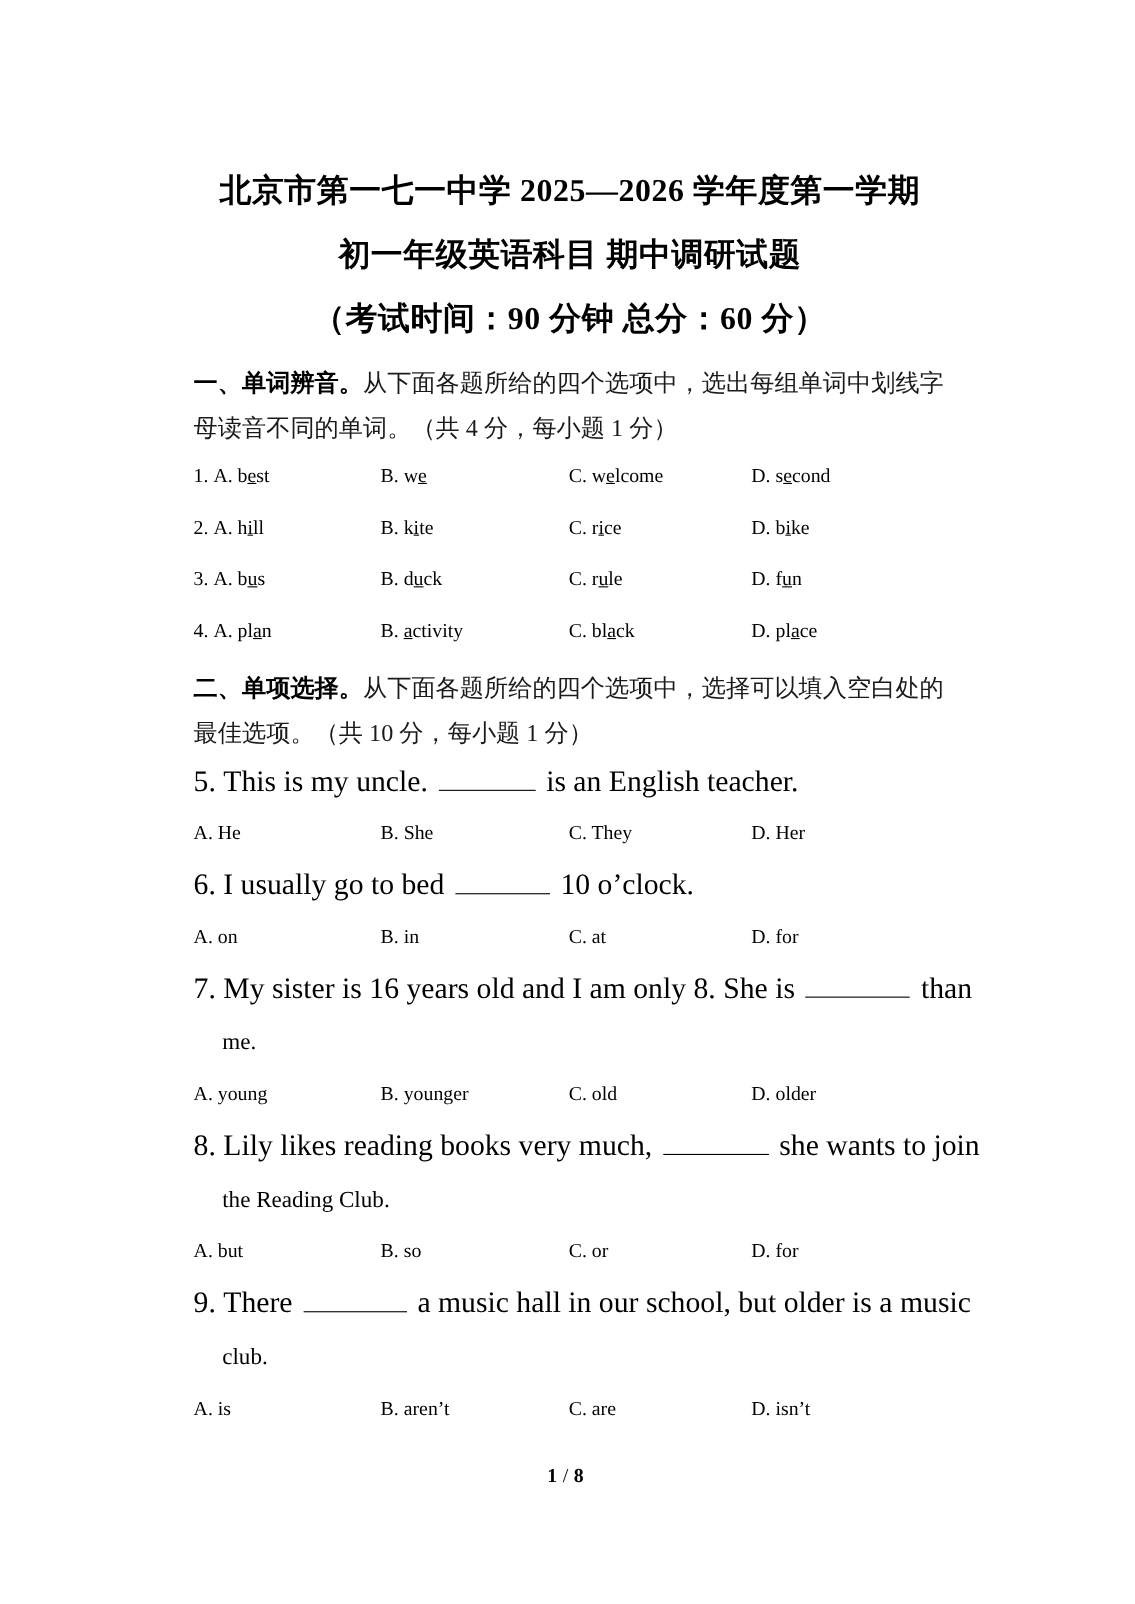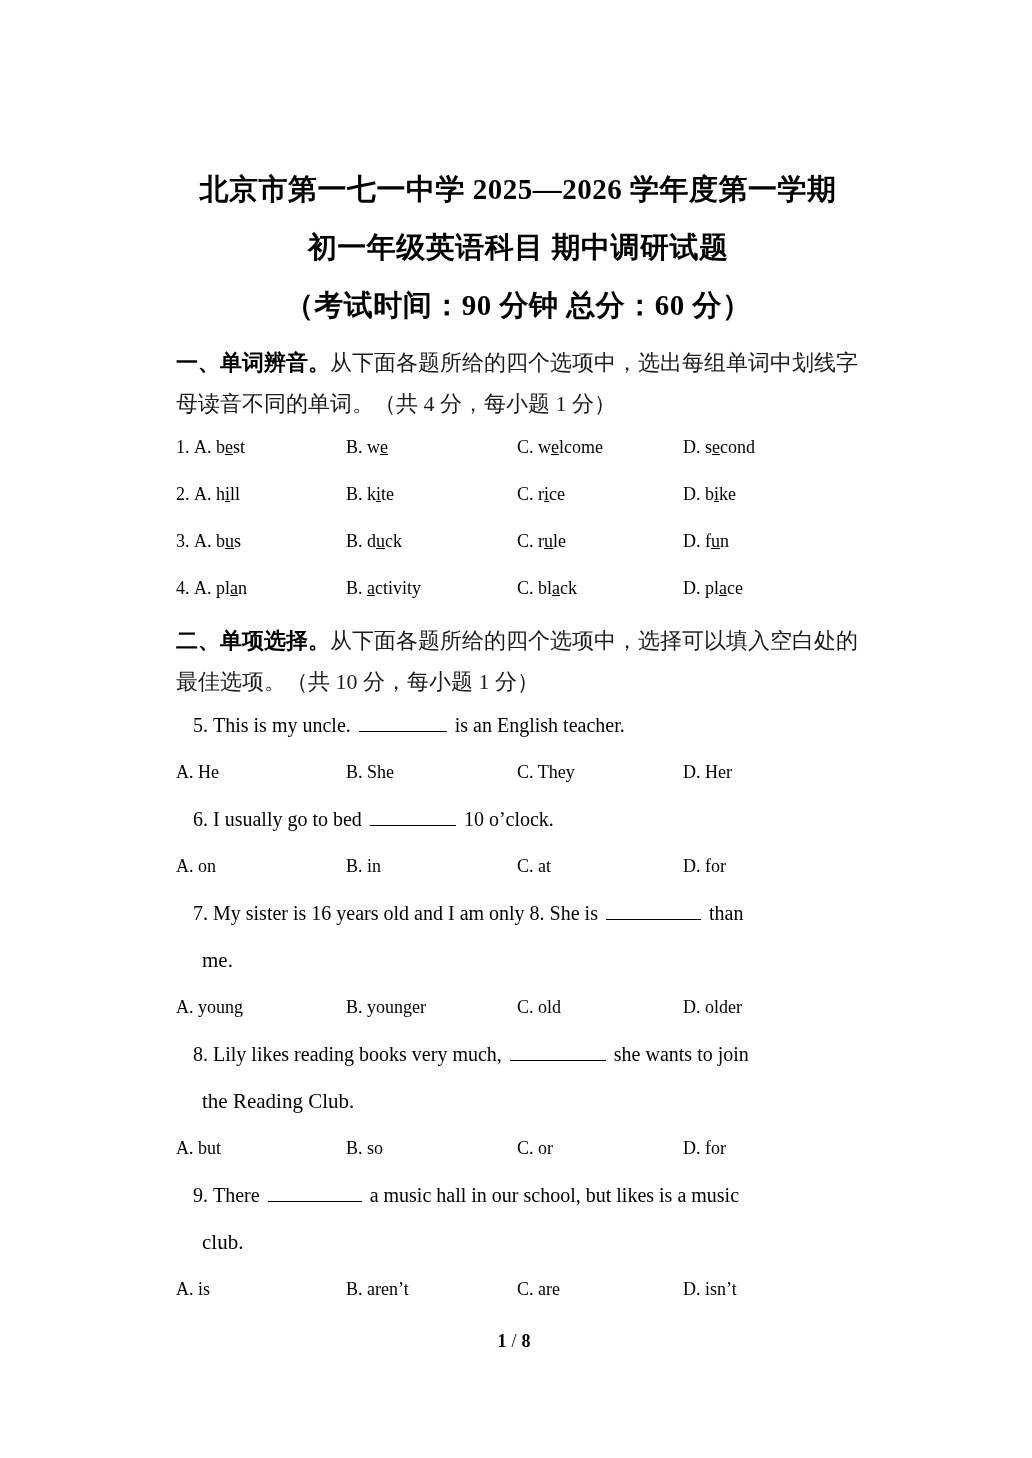--- a/index.html
+++ b/index.html
@@ -21,21 +21,21 @@
     left: 0; top: 0;
     width: 1032px;
     height: 1458px;
     box-sizing: border-box;
     padding: 0;
   }
 
   .content {
     position: absolute;
     left: 176px;
-    top: 160px;
+    top: 145px;
     width: 684px;
   }
 
   
   .title-line {
     font-weight: bold;
     font-size: 29px;
     line-height: 58px;
     text-align: center;
     letter-spacing: 0.5px;
@@ -55,24 +55,23 @@
     font-weight: bold;
     font-family: "Liberation Serif", "DejaVu Serif", serif;
   }
   .section .sec-desc {
     font-weight: normal;
     color: #1a1a1a;
   }
 
   
   .qline {
-    font-size: 20px;
+    font-size: 27px;
     line-height: 47px;
     white-space: nowrap;
-    margin-left: 17px;
   }
   .qwrap {
     font-size: 21px;
     line-height: 47px;
   }
   .qwrap .cont {
     display: block;
     padding-left: 26px;
   }
 
@@ -196,21 +195,21 @@
     </div>
 
     <div class="qwrap"><span class="qline"><span>8.</span>&nbsp;<span>Lily likes reading books very much, </span><span class="blank w4"></span><span> she wants to join</span></span><span class="cont">the Reading Club.</span></div>
     <div class="opts">
       <span class="op c0">A. but</span>
       <span class="op c1">B. so</span>
       <span class="op c2">C. or</span>
       <span class="op c3">D. for</span>
     </div>
 
-    <div class="qwrap"><span class="qline"><span>9.</span>&nbsp;<span>There </span><span class="blank w5"></span><span> a music hall in our school, but likes is a music</span></span><span class="cont">club.</span></div>
+    <div class="qwrap"><span class="qline"><span>9.</span>&nbsp;<span>There </span><span class="blank w5"></span><span> a music hall in our school, but older is a music</span></span><span class="cont">club.</span></div>
     <div class="opts">
       <span class="op c0">A. is</span>
       <span class="op c1">B. aren’t</span>
       <span class="op c2">C. are</span>
       <span class="op c3">D. isn’t</span>
     </div>
 
   </div>
 
   <div class="footer">

